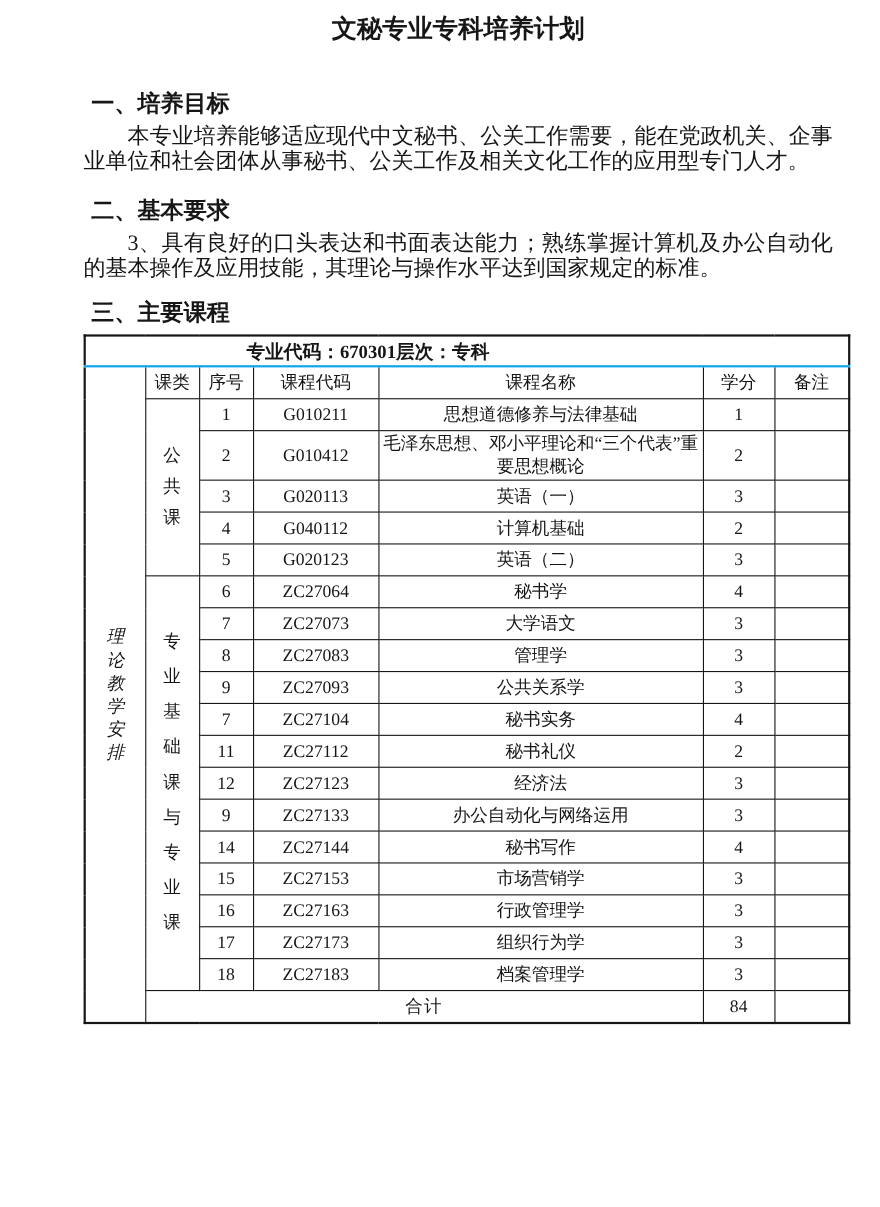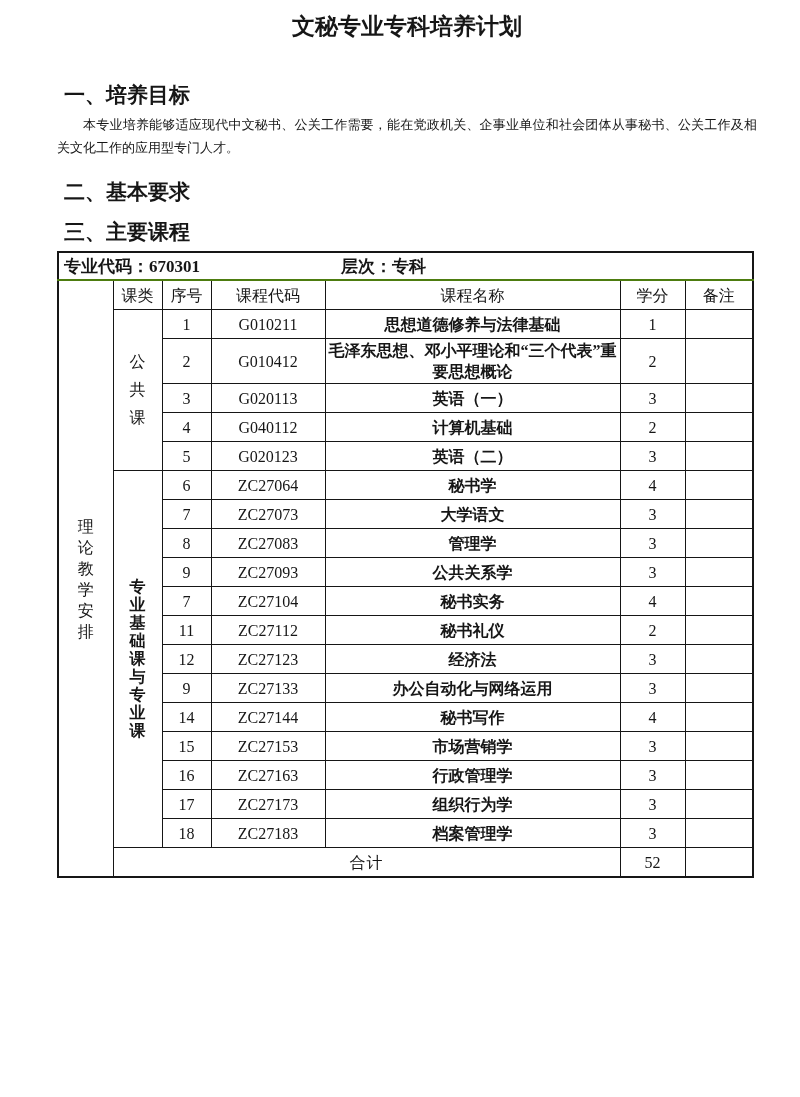--- a/index.html
+++ b/index.html
@@ -5,21 +5,21 @@
   html, body { margin:0; padding:0; }
   body {
     width:800px; height:1097px;
     background:#ffffff;
     color:#161616;
     font-family:"Liberation Serif","DejaVu Serif",serif;
   }
   .page {
     box-sizing:border-box;
     width:800px; height:1097px;
-    padding:4px 43px 0 57px;
+    padding:4px 43px 0 76px;
     overflow:hidden;
   }
   .doc-title {
     text-align:center;
     font-family:"Liberation Sans","DejaVu Sans",sans-serif;
     font-weight:bold;
     font-size:23px;
     line-height:32px;
     margin:6px 0 0 0;
   }
@@ -27,21 +27,21 @@
     font-family:"Liberation Sans","DejaVu Sans",sans-serif;
     font-weight:bold;
     font-size:21px;
     line-height:22px;
     margin:0 0 0 7px;
   }
   #heading-1 { margin-top:42px; }
   #heading-2 { margin-top:22px; }
   #heading-3 { margin-top:18px; }
   .para {
-    font-size:13px;
+    font-size:20px;
     line-height:23px;
     text-indent:2em;
     text-align:justify;
     margin:7px 0 0 0;
   }
   
   table.course-table {
     border-collapse:collapse;
     table-layout:fixed;
     width:695px;
@@ -52,52 +52,53 @@
     border:1px solid #161616;
     font-size:16px;
     line-height:21px;
     text-align:center;
     vertical-align:middle;
     padding:1px 0;
     height:26px;
     overflow:hidden;
   }
   td.meta-cell {
-    border-bottom:2px solid #4d7c0f;
+    border-bottom:2px solid #0ea5e9;
     font-weight:bold;
     font-size:17px;
-    text-align:left;
+    text-align:right;
     height:24px;
   }
   .meta-flex { display:flex; align-items:center; padding-left:5px; }
   .meta-major { width:277px; }
-  .cell-name { text-align:left; padding-left:5px; padding-right:2px;font-weight:bold; }
+  .cell-name { text-align:left; padding-left:5px; padding-right:2px; }
   .vcell { padding:0; }
   .vtext {
     display:inline-block;
     width:18px;
     word-break:break-all;
     text-align:center;
   }
-  .vtext-left   { line-height:21px; }
+  .vtext-left   { line-height:21px;font-style:italic; }
   .vtext-common { line-height:28px; }
-  .vtext-major  { line-height:18px;font-weight:bold; }
+  .vtext-major  { line-height:32px; }
   td.total-cell { letter-spacing:1px; }
 </style>
 </head>
 <body>
 
 <div class="page">
 
   <h1 class="doc-title">文秘专业专科培养计划</h1>
 
   <h2 class="sec-heading" id="heading-1">一、培养目标</h2>
   <p class="para">本专业培养能够适应现代中文秘书、公关工作需要，能在党政机关、企事业单位和社会团体从事秘书、公关工作及相关文化工作的应用型专门人才。</p>
 
   <h2 class="sec-heading" id="heading-2">二、基本要求</h2>
+  <p class="para">3、具有良好的口头表达和书面表达能力；熟练掌握计算机及办公自动化的基本操作及应用技能，其理论与操作水平达到国家规定的标准。</p>
 
   <h2 class="sec-heading" id="heading-3">三、主要课程</h2>
 
   <table class="course-table">
     <colgroup>
       <col style="width:55px">
       <col style="width:49px">
       <col style="width:49px">
       <col style="width:114px">
       <col style="width:295px">
@@ -247,19 +248,19 @@
         </tr>
         <tr>
           <td>18</td>
           <td>ZC27183</td>
           <td class="cell-name">档案管理学</td>
           <td>3</td>
           <td></td>
         </tr>
         <tr>
           <td colspan="4" class="total-cell">合计</td>
-          <td>52</td>
+          <td>84</td>
           <td></td>
         </tr>
       </tbody>
   </table>
 
 </div>
 
 </body></html>

